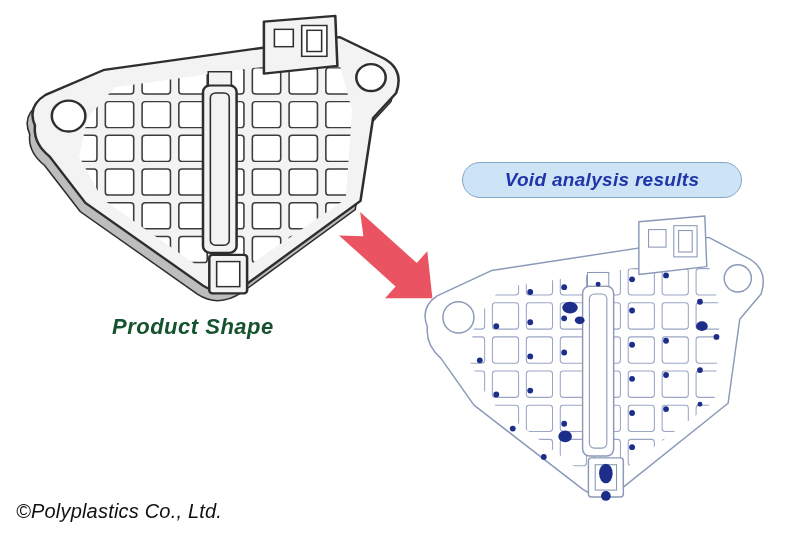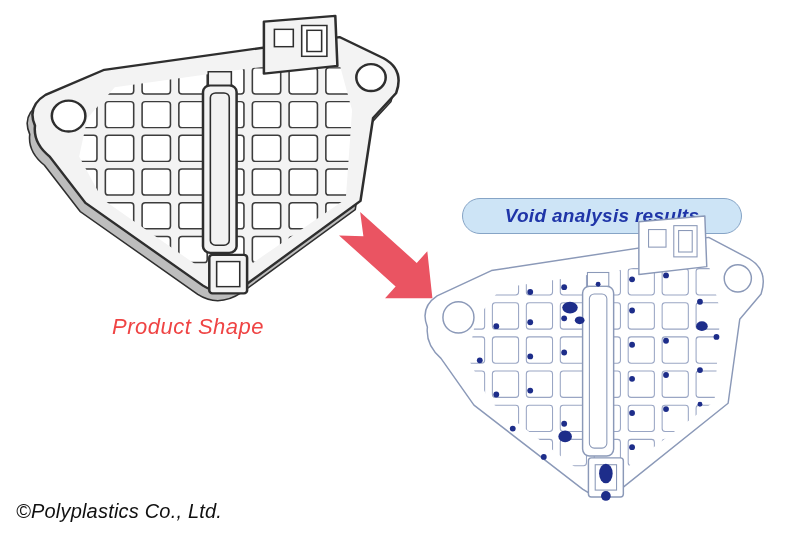--- a/index.html
+++ b/index.html
@@ -30,29 +30,29 @@
     --depth-fill:#ffffff; --depth-opacity:0;
     --sw-main:1.5; --sw-grid:1.1;
   }
 
   #product3d{left:14px;top:12px;width:420px;height:318px;}
   #wireframe{left:408px;top:212px;width:388px;height:322px;}
   #arrow{left:326px;top:196px;width:130px;height:130px;}
 
   #productLabel{
     left:112px;top:314px;width:220px;
-    font-size:22px;font-weight:normal;font-style:italic;color:#ef4444;
+    font-size:22px;font-weight:bold;font-style:italic;color:#14532d;
     letter-spacing:.5px;
   }
   #badge{
     left:462px;top:162px;width:280px;height:36px;box-sizing:border-box;
     background:var(--badge-fill);
     border:1.5px solid var(--badge-border);
     border-radius:18px;
-    display:flex;align-items:center;justify-content:center;margin-top:36px;
+    display:flex;align-items:center;justify-content:center;
   }
   #badge span{
     color:var(--badge-text);
     font-weight:bold;font-style:italic;font-size:19px;letter-spacing:.3px;
     white-space:nowrap;
   }
   #copyright{
     left:16px;top:500px;font-size:20px;color:#101010;letter-spacing:.2px;font-style:italic;
   }
 </style>

